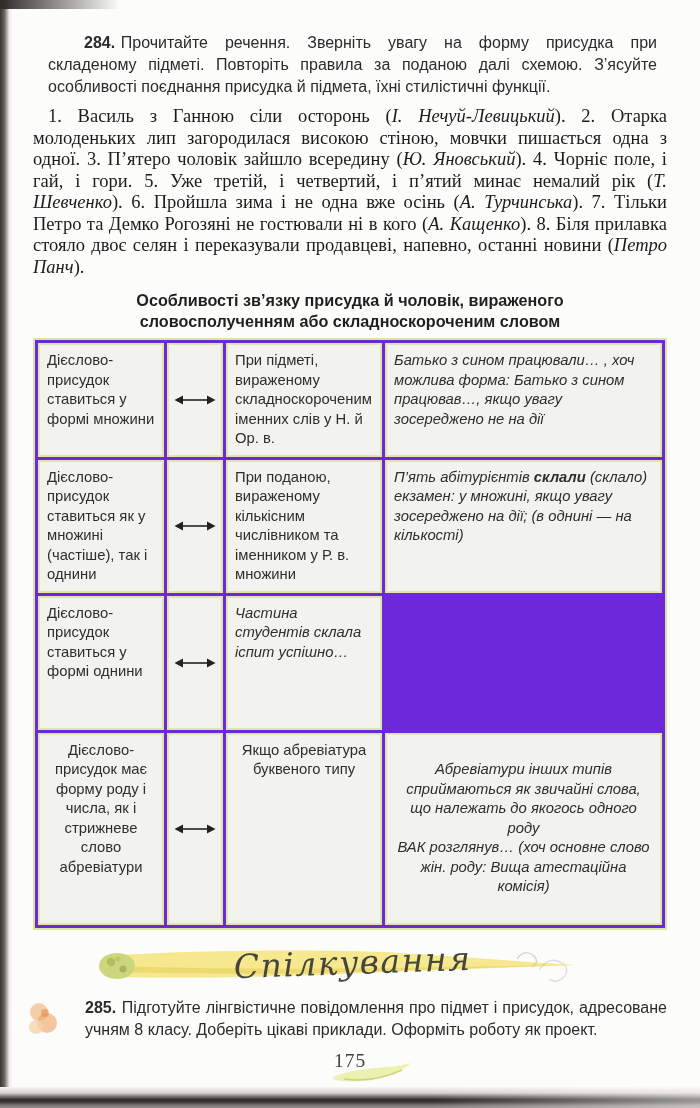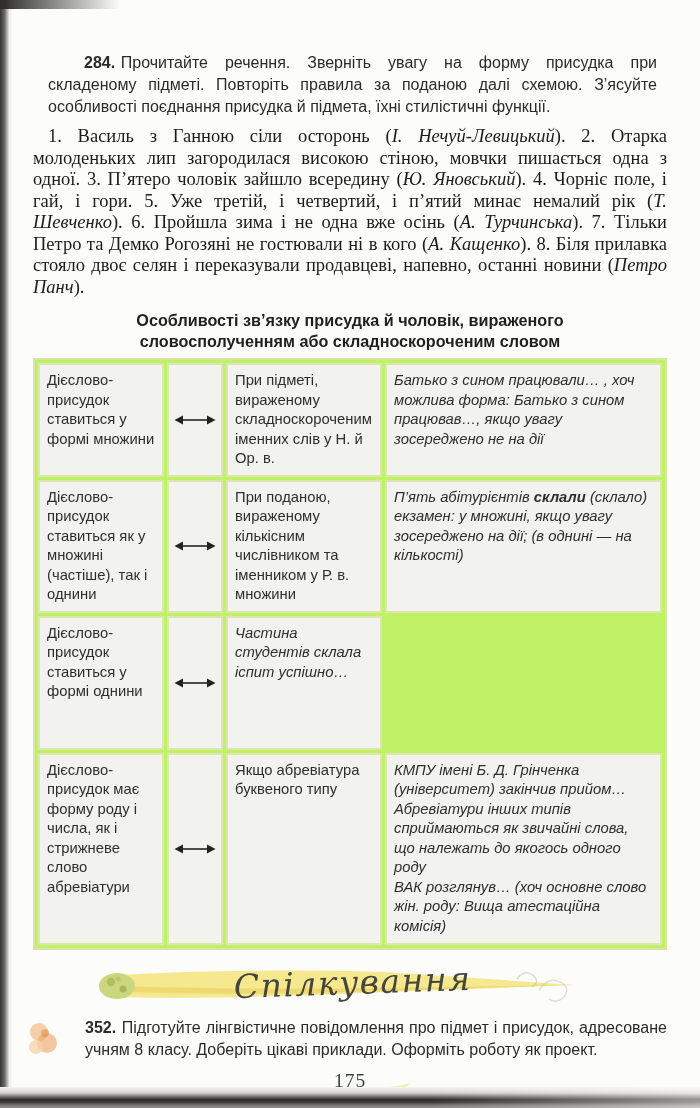--- a/index.html
+++ b/index.html
@@ -1,41 +1,41 @@
 <!DOCTYPE html>
 <html><head>
 <meta charset="utf-8">
 <style>
   html,body{margin:0;padding:0;}
   body{width:700px;height:1108px;font-family:"Liberation Sans",sans-serif;background:#e9e7e3;}
   .page{position:relative;width:700px;height:1108px;overflow:hidden;background:#fcfcfa;}
-  .content{position:absolute;inset:0;padding:52px 33px 0;box-sizing:border-box;color:#2b2b2b;}
+  .content{position:absolute;inset:0;padding:32px 33px 0;box-sizing:border-box;color:#2b2b2b;}
 
   
   .edge-left{position:absolute;left:0;top:0;bottom:16px;width:13px;z-index:5;
     background:linear-gradient(to right,#36342f 0%,#6b6862 35%,rgba(200,198,192,.25) 72%,rgba(255,255,255,0) 100%);}
   .edge-top{position:absolute;left:0;top:0;width:120px;height:9px;z-index:6;
     background:linear-gradient(to right,#2f2d29,rgba(47,45,41,0));}
   .edge-bottom{position:absolute;left:0;right:0;bottom:0;height:21px;z-index:5;
     background:linear-gradient(to bottom,#f7f6f4 0%,#d5d3cf 28%,#6a6864 48%,#2e2d2a 60%,#3c3b38 72%,#7d7b77 88%,#908e8a 100%);}
   .edge-bottom-fade{position:absolute;right:0;bottom:0;height:21px;width:38%;z-index:6;
     background:linear-gradient(to right,rgba(252,252,250,0),rgba(252,252,250,.5));}
 
   .ex-intro{margin:0 10px 0 15px;font-size:16px;line-height:22px;text-align:justify;text-indent:36px;}
   .exnum{font-weight:bold;margin-right:.35em;}
   .sentences{margin:8px 0 12px;font-family:"Liberation Serif",serif;font-size:18.5px;line-height:21.5px;
     color:#1c1c1c;text-align:justify;text-indent:15px;}
   .sentences span[data-seg]{}
 
   .table-title{margin:11px auto 6px;max-width:470px;text-align:center;font-size:16.2px;line-height:21px;
     font-weight:bold;color:#1f1f1f;}
 
-  .scheme-table{border:2px solid #d9e3a4;padding:3px;background:#bef264;}
+  .scheme-table{border:2px solid #d9e3a4;padding:3px;background:#6d28d9;}
   .t-row{display:grid;grid-template-columns:126px 56px 156px 1fr;gap:3px;margin-bottom:3px;}
-  .t-row:last-child{margin-bottom:0;}
+  .t-row:last-child{margin-bottom:0;text-align:center;}
   .cell{border:2px solid #dde6ae;background:#f2f2ee;padding:6px 7px;font-size:14.8px;line-height:19.5px;
     color:#2e2e2e;box-sizing:border-box;}
   .cell.c2{display:flex;align-items:center;justify-content:center;padding:2px;}
   .cell.c4{font-style:italic;white-space:pre-line;}
   .cell.c4 span{font-style:inherit;}
   .r1 .cell{min-height:98px;} .r2 .cell{min-height:100px;} .r3 .cell{min-height:134px;} .r4 .cell{min-height:192px;}
 
   .banner{position:relative;margin:7px 0 0 52px;height:58px;}
   .banner svg{display:block;}
 
@@ -106,21 +106,21 @@
       <div class="t-row r4">
         <div class="cell c1">Дієслово-присудок має форму роду і числа, як і стрижневе слово абревіатури</div>
         <div class="cell c2">
           <svg width="44" height="12" viewBox="0 0 44 12">
             <line x1="6" y1="6" x2="38" y2="6" stroke="#222" stroke-width="1.6"></line>
             <path d="M10 1.5 L1.5 6 L10 10.5 Z" fill="#222"></path>
             <path d="M34 1.5 L42.5 6 L34 10.5 Z" fill="#222"></path>
           </svg>
         </div>
         <div class="cell c3"><span data-seg="">Якщо абревіатура буквеного типу</span></div>
-        <div class="cell c4"><span data-seg="" style="font-style: italic;">КМПУ імені Б. Д. Грінченка (університет) закінчив прийом…</span><span data-seg="">
+        <div class="cell c4"><span data-seg="">
 Абревіатури інших типів сприймаються як звичайні слова, що належать до якогось одного роду
 </span><span data-seg="" style="font-style: italic;">ВАК розглянув…</span><span data-seg=""> (хоч основне слово жін. роду: </span><span data-seg="" style="font-style: italic;">Вища атестаційна комісія</span><span data-seg="">)</span></div>
       </div>
 
     </div>
 
     <div class="banner">
       <svg width="540" height="58" viewBox="0 0 540 58">
         <path d="M32 18 Q150 11 300 15 L490 28 L300 35 Q130 43 32 40 Z" fill="#f5e88f"></path>
         <path d="M32 35 Q170 39 300 34 L490 28 L300 31 Q160 33 32 29 Z" fill="#e9d465" opacity="0.75"></path>
@@ -136,21 +136,21 @@
 
     <p class="ex285">
       <span class="blob-marker">
         <svg width="36" height="42" viewBox="0 0 36 42">
           <circle cx="14" cy="13" r="9" fill="#f3c08c" opacity="0.75"></circle>
           <circle cx="22" cy="24" r="10" fill="#eda263" opacity="0.6"></circle>
           <circle cx="11" cy="28" r="7" fill="#f6d2a8" opacity="0.75"></circle>
           <circle cx="20" cy="14" r="4" fill="#e08b47" opacity="0.55"></circle>
         </svg>
       </span>
-      <span class="hang-spacer"></span><span class="exnum">352.</span><span>Підготуйте лінгвістичне повідомлення про підмет і присудок, адресоване учням 8 класу. Доберіть цікаві приклади. Оформіть роботу як проект.</span>
+      <span class="hang-spacer"></span><span class="exnum">285.</span><span>Підготуйте лінгвістичне повідомлення про підмет і присудок, адресоване учням 8 класу. Доберіть цікаві приклади. Оформіть роботу як проект.</span>
     </p>
 
     <div class="page-num-wrap">
       <svg width="112" height="30" viewBox="0 0 112 30">
         <path d="M30 17 C55 8 86 11 103 5 C91 17 60 25 34 23 C24 22 22 20 30 17 Z" fill="#e9eda2" opacity="0.85"></path>
         <path d="M36 21 q30 4 58 -9" stroke="#c2cc66" fill="none" stroke-width="1.4" opacity="0.8"></path>
       </svg>
       <span class="page-num">175</span>
     </div>
 

